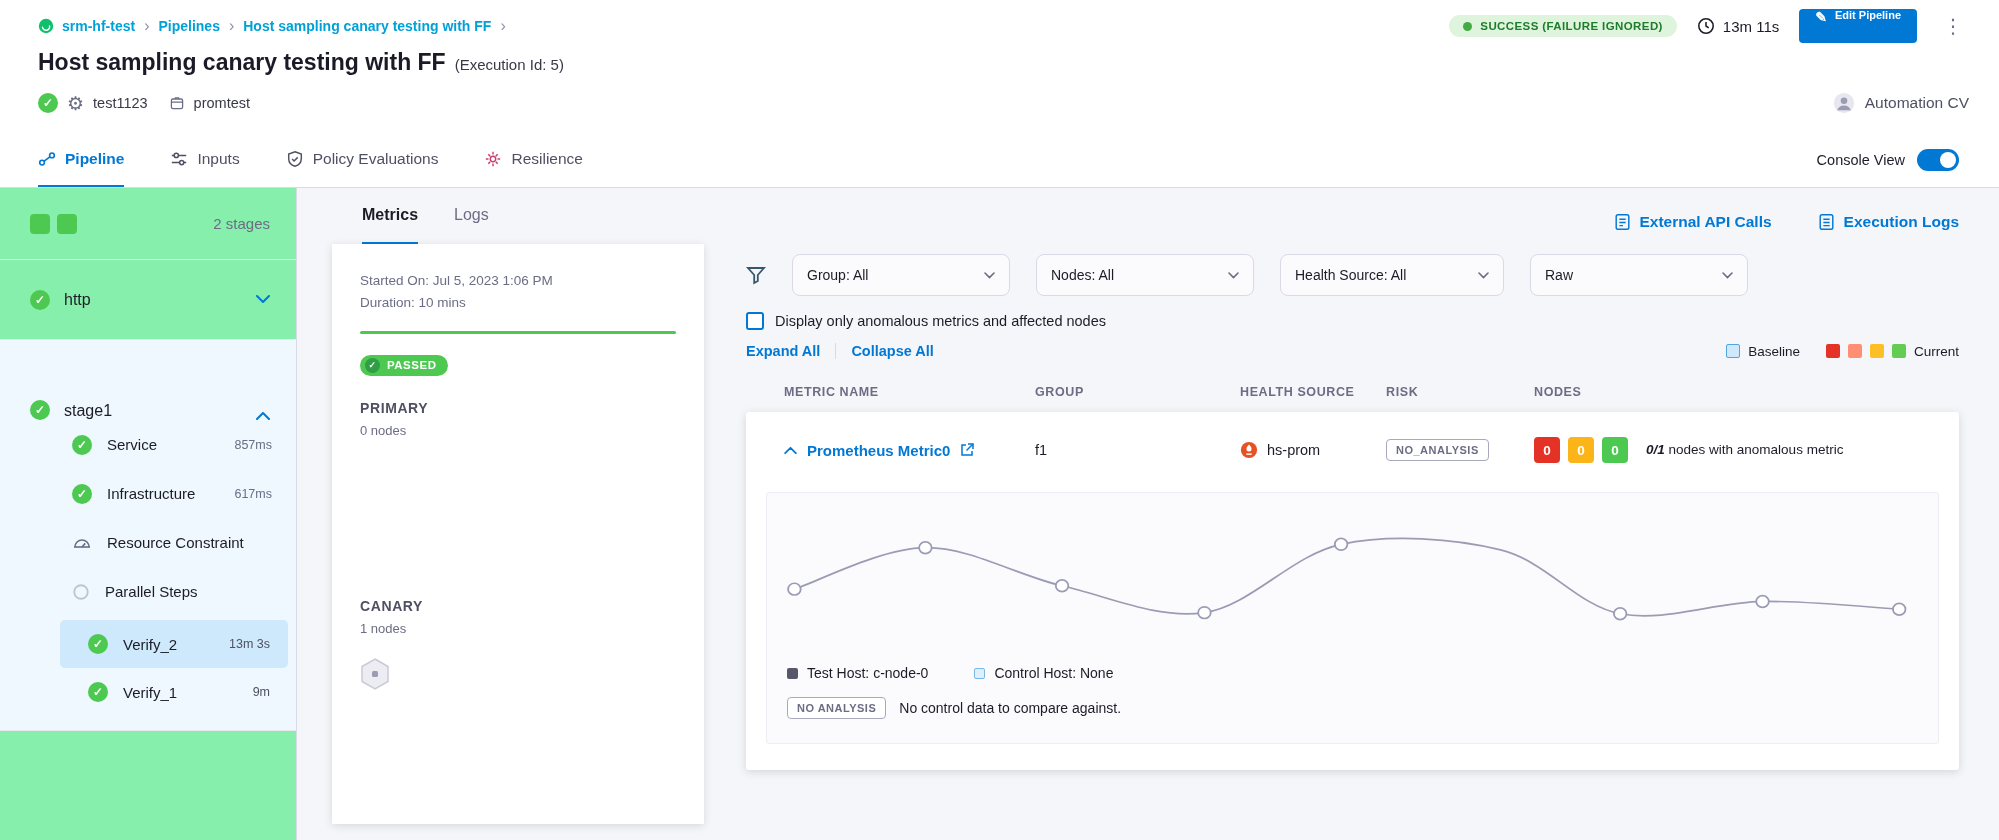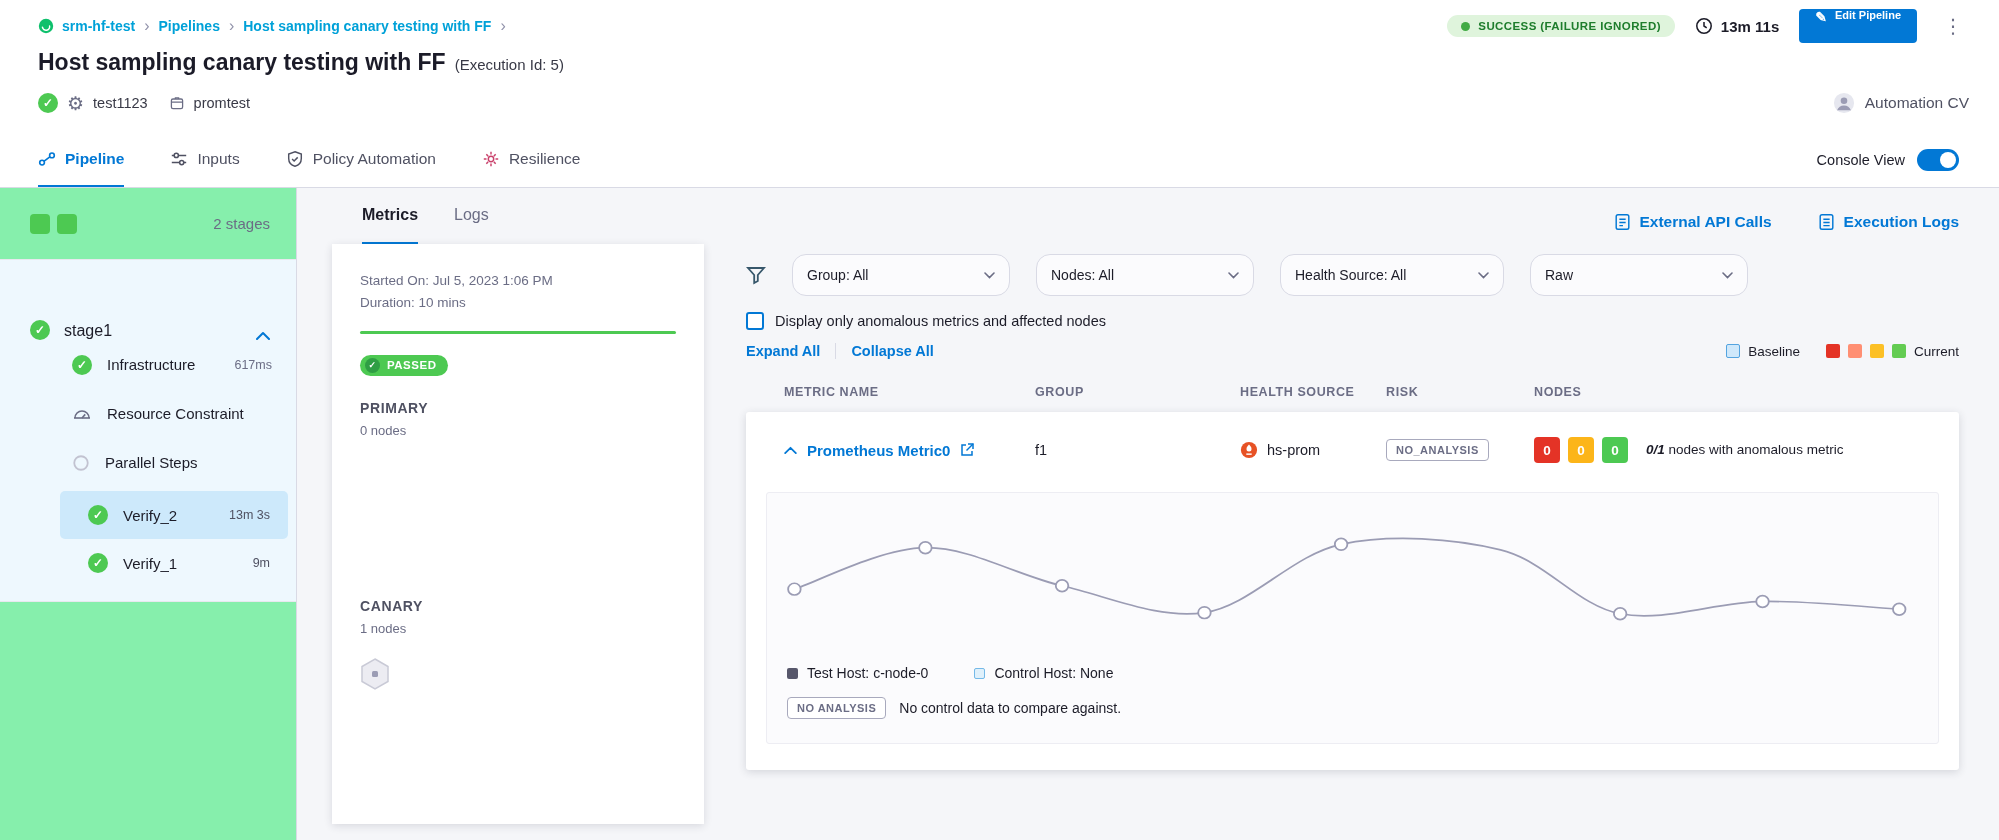--- a/index.html
+++ b/index.html
@@ -9,21 +9,21 @@
 
   
   .header { background:#fff; padding:10px 30px 16px 38px; flex:0 0 auto; }
   .crumb-row { display:flex; align-items:center; height:32px; }
   .crumb { display:flex; align-items:center; gap:8px; color:#00a1d8; font-size:14px; font-weight:bold; cursor:pointer; }
   .crumb-sep { color:#9293ab; font-size:13px; margin:0 9px; }
   .crumb-sep::after { content:"\203A"; font-size:16px; }
   .hdr-right { margin-left:auto; display:flex; align-items:center; gap:20px; }
   .status-pill { display:flex; align-items:center; gap:8px; background:#dff4dc; border-radius:13px; padding:5px 14px; font-size:11.5px; font-weight:bold; letter-spacing:.4px; color:#1e7d2c; }
   .status-dot { width:9px; height:9px; border-radius:50%; background:#42ab45; }
-  .elapsed { display:flex; align-items:center; gap:8px; font-size:15px; color:#1c1c28;font-weight:bold; }
+  .elapsed { display:flex; align-items:center; gap:8px; font-size:15px; color:#1c1c28; }
   .btn-primary { display:flex; align-items:flex-start; gap:8px; background:#0278d5; color:#fff; font-size:11px; font-weight:bold; border:none; border-radius:4px; height:34px; padding:0 16px; cursor:pointer; }
   .pencil::after { content:"\270E"; font-size:14px; }
   .kebab { color:#6b6d85; font-size:20px; padding:0 6px; cursor:pointer; }
   .kebab::after { content:"\22EE"; }
   .title-row { display:flex; align-items:baseline; margin-top:7px; }
   .page-title { font-size:23px; font-weight:bold; color:#1b1b28; }
   .exec-id { font-size:15px; color:#383946; margin-left:9px; }
   .tags-row { display:flex; align-items:center; margin-top:14px; height:26px; gap:9px; }
   .tag-label { font-size:14.5px; color:#383946; margin-right:12px; }
   .user-chip { margin-left:auto; display:flex; align-items:center; gap:10px; font-size:15.5px; color:#4f5162; }
@@ -77,21 +77,21 @@
   .grp-nodes { margin-top:7px; font-size:13px; color:#6b6d85; }
   .canary-block { margin-top:160px; }
   .hex { margin-top:22px; }
 
   
   .content { flex:1; min-width:0; padding:16px 40px 0 42px; }
   .links-row { display:flex; justify-content:flex-end; align-items:center; gap:46px; height:36px; }
   .blue-link { display:flex; align-items:center; gap:9px; color:#0278d5; font-size:15.5px; font-weight:bold; cursor:pointer; }
   .filters-row { margin-top:14px; display:flex; align-items:center; }
   .funnel { margin-right:26px; display:flex; cursor:pointer; }
-  .dd { width:218px; height:42px; border:1px solid #d9dae5; border-radius:14px; background:#fbfbfd; display:flex; align-items:center; justify-content:space-between; padding:0 14px; font-size:14px; color:#1c1c28; margin-right:26px; cursor:pointer; }
+  .dd { width:218px; height:42px; border:1px solid #d9dae5; border-radius:8px; background:#fbfbfd; display:flex; align-items:center; justify-content:space-between; padding:0 14px; font-size:14px; color:#1c1c28; margin-right:26px; cursor:pointer; }
   .dd.wide { width:224px; }
   .checkbox-row { margin-top:16px; display:flex; align-items:center; gap:11px; }
   .checkbox { width:18px; height:18px; border:2px solid #0278d5; border-radius:3px; background:#fff; cursor:pointer; flex:0 0 auto; }
   .checkbox-row label { font-size:14.5px; color:#1c1c28; }
   .expand-row { margin-top:13px; display:flex; align-items:center; }
   .text-link { color:#0278d5; font-size:14.5px; font-weight:bold; cursor:pointer; }
   .vdiv { width:1px; height:16px; background:#d9dae5; margin:0 15px; }
   .legend { margin-left:auto; display:flex; align-items:center; gap:8px; font-size:13.5px; color:#1c1c28; }
   .lg-sq { width:14px; height:14px; border-radius:2px; }
   .lg-baseline { background:#cfe8fb; border:1px solid #54a4e0; }
@@ -206,21 +206,21 @@
           <circle cx="7" cy="6" r="2.3" fill="#fff"></circle>
           <circle cx="13" cy="14" r="2.3" fill="#fff"></circle>
         </svg>
       <span>Inputs</span>
     </div>
     <div class="tab">
       <svg width="18" height="18" viewBox="0 0 20 20" fill="none" stroke="#4f5162" stroke-width="1.6">
           <path d="M10 2l7 2.5v5c0 4.5-3 7.5-7 8.5-4-1-7-4-7-8.5v-5z"></path>
           <path d="M6.8 10l2.2 2.2 4-4"></path>
         </svg>
-      <span>Policy Automation</span>
+      <span>Policy Evaluations</span>
     </div>
     <div class="tab">
       <svg width="18" height="18" viewBox="0 0 20 20" fill="none" stroke="#c9416b" stroke-width="1.6">
           <circle cx="10" cy="10" r="3"></circle>
           <path d="M10 2v3M10 15v3M2 10h3M15 10h3M4.8 4.8l2 2M13.2 13.2l2 2M15.2 4.8l-2 2M6.8 13.2l-2 2"></path>
         </svg>
       <span>Resilience</span>
     </div>
     <div class="console">
       <span>Console View</span>
@@ -230,32 +230,46 @@
 
   <div class="body">
 
     <div class="sidebar">
       <div class="sb-head">
         <span class="sq"></span>
         <span class="sq"></span>
         <span class="sb-count">2 stages</span>
       </div>
 
+      <div class="sb-row">
+        <span class="check"></span>
+        <span class="glabel">http</span>
+        <span class="chev-right">
+          <svg width="14" height="9" viewBox="0 0 14 9">
+              <path d="M1 1l6 6 6-6" fill="none" stroke="#0278d5" stroke-width="2" stroke-linecap="round" stroke-linejoin="round"></path>
+            </svg>
+        </span>
+      </div>
 
       <div class="stage1-wrap">
         <div class="sb-row">
           <span class="check"></span>
           <span class="glabel">stage1</span>
           <span class="chev-right">
             <svg width="14" height="9" viewBox="0 0 14 9">
                 <path d="M1 8l6-6 6 6" fill="none" stroke="#0278d5" stroke-width="2" stroke-linecap="round" stroke-linejoin="round"></path>
               </svg>
           </span>
         </div>
 
+        <div class="step">
+          <span class="check"></span>
+          <span class="slabel">Service</span>
+          <span class="dur">857ms</span>
+        </div>
         <div class="step">
           <span class="check"></span>
           <span class="slabel">Infrastructure</span>
           <span class="dur">617ms</span>
         </div>
         <div class="step">
           <svg width="20" height="20" viewBox="0 0 20 20" fill="none" stroke="#6b6d85" stroke-width="1.6">
               <path d="M3 14a7 7 0 0 1 14 0"></path>
               <path d="M10 14l3.2-3.6"></path>
               <path d="M2 14h16"></path>

